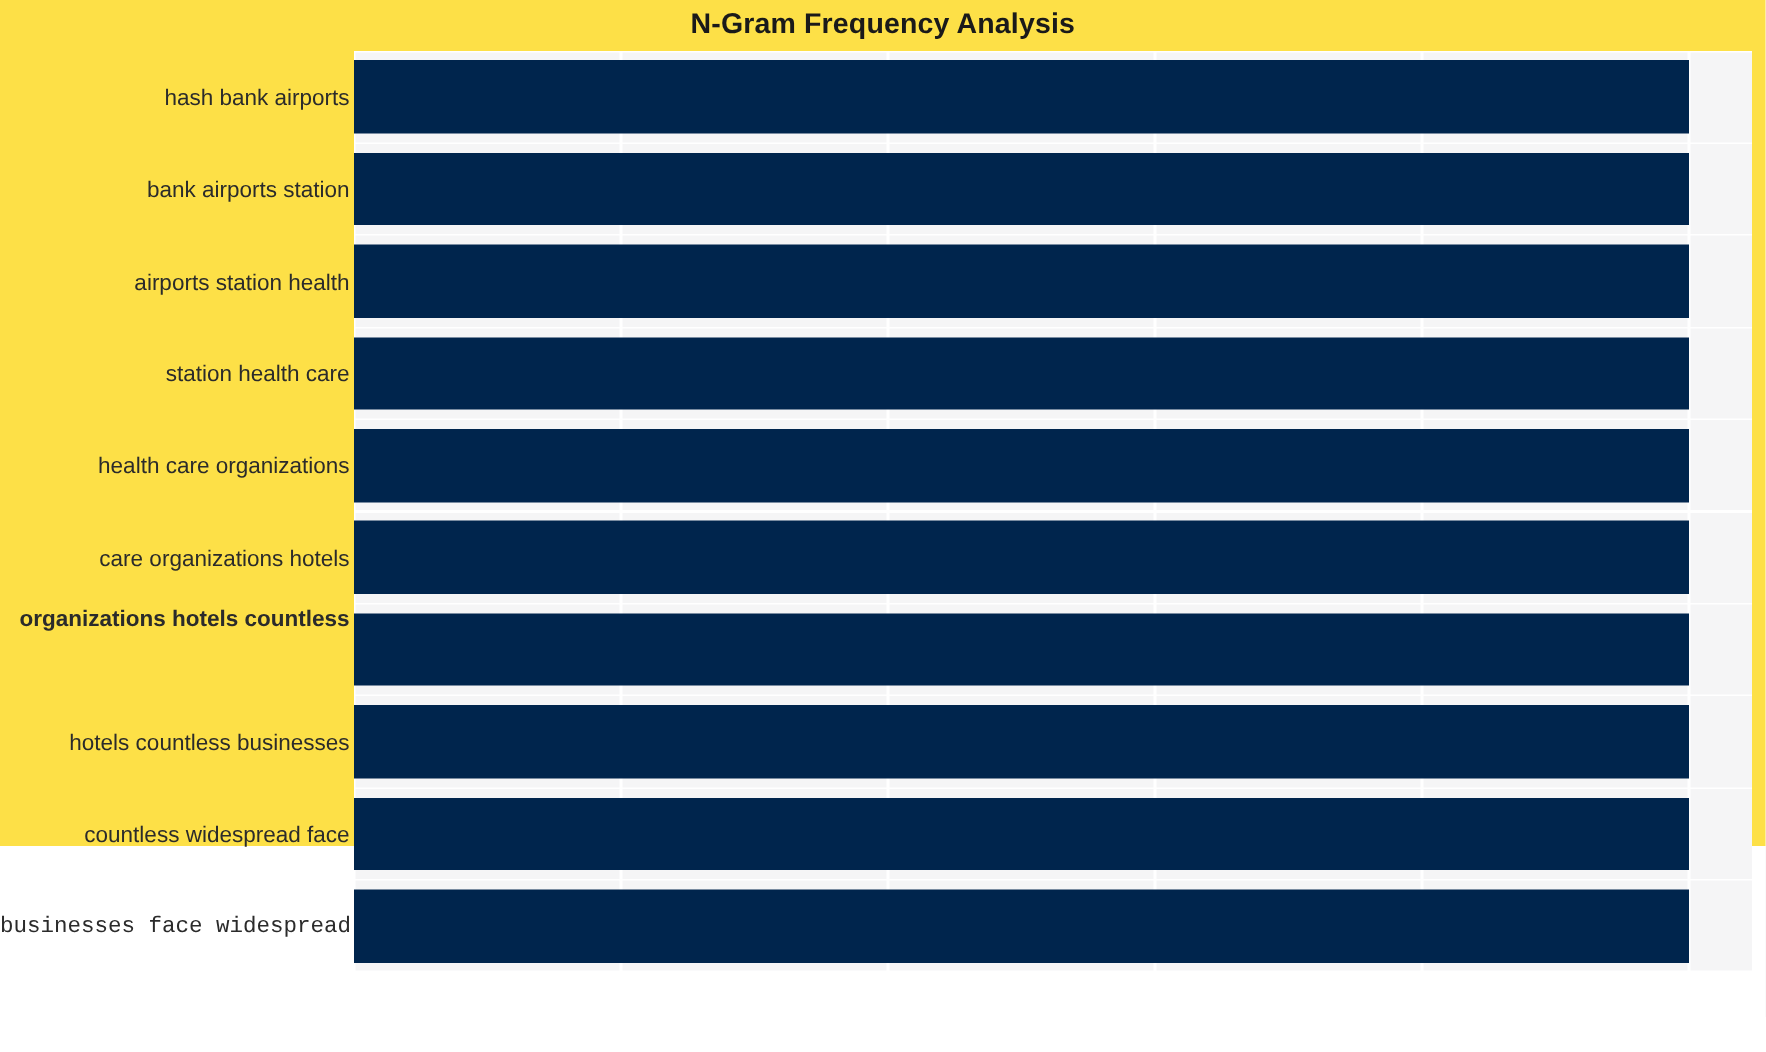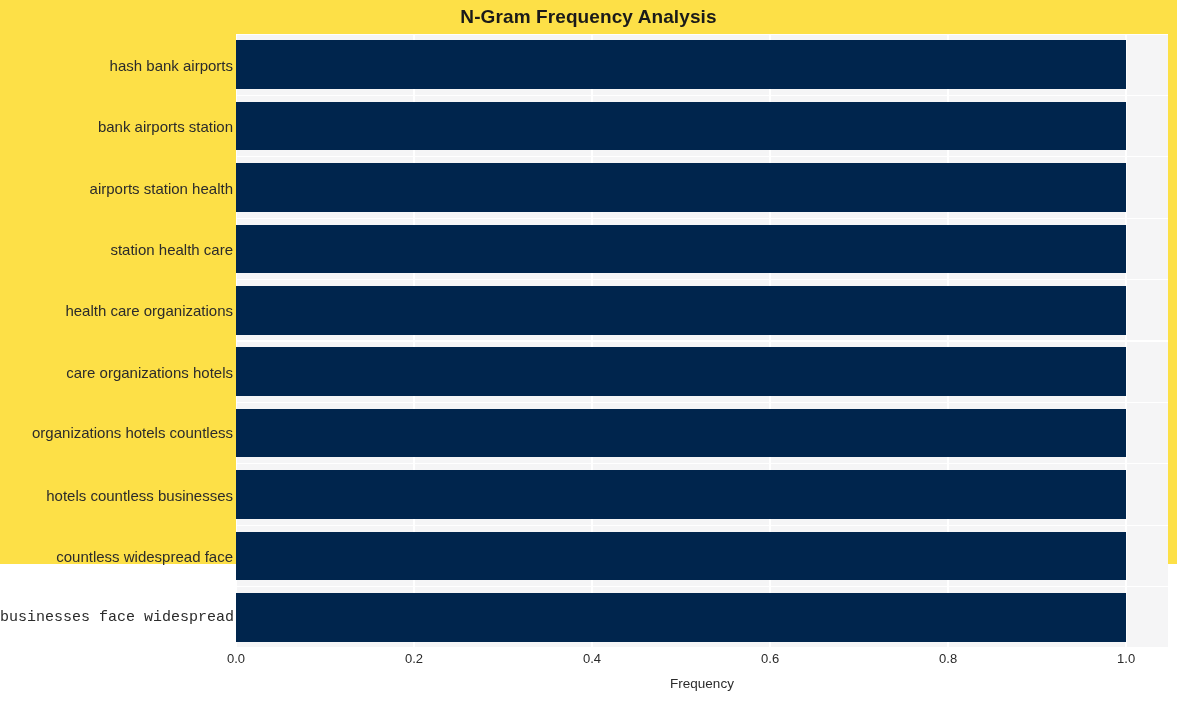--- a/index.html
+++ b/index.html
@@ -164,30 +164,21 @@
       </div>
   </div>
 
   <div id="ylabels-layer">
       <div class="ytick-label" style="top: 23.7px;">hash bank airports</div>
       <div class="ytick-label" style="top: 85.1px;">bank airports station</div>
       <div class="ytick-label" style="top: 146.5px; text-align: right;">airports station health</div>
       <div class="ytick-label" style="top: 207.9px; margin-left: 47px;">station health care</div>
       <div class="ytick-label" style="top: 269.3px;">health care organizations</div>
       <div class="ytick-label" style="top: 330.7px;">care organizations hotels</div>
-      <div class="ytick-label" style="top: 391px;">organizations hotels countless</div>
+      <div class="ytick-label" style="top: 371px; font-weight: bold;">organizations hotels countless</div>
       <div class="ytick-label" style="top: 453.5px; text-align: right;">hotels countless businesses</div>
       <div class="ytick-label" style="top: 514.9px;">countless widespread face</div>
       <div class="ytick-label" style="top: 576.3px; font-family: Liberation Mono, monospace;">businesses face widespread</div>
     </div>
 
-  <div id="xlabels-layer">
-      <div class="xtick-label" style="left: 236px;">0.0</div>
-      <div class="xtick-label" style="left: 414.032px;">0.2</div>
-      <div class="xtick-label" style="left: 592.065px;">0.4</div>
-      <div class="xtick-label" style="left: 770.097px;">0.6</div>
-      <div class="xtick-label" style="left: 948.13px;">0.8</div>
-      <div class="xtick-label" style="left: 1126.16px;">1.0</div>
-    </div>
 
-  <div id="xaxis-title">Frequency</div>
 
 </div>
 
 </body></html>

